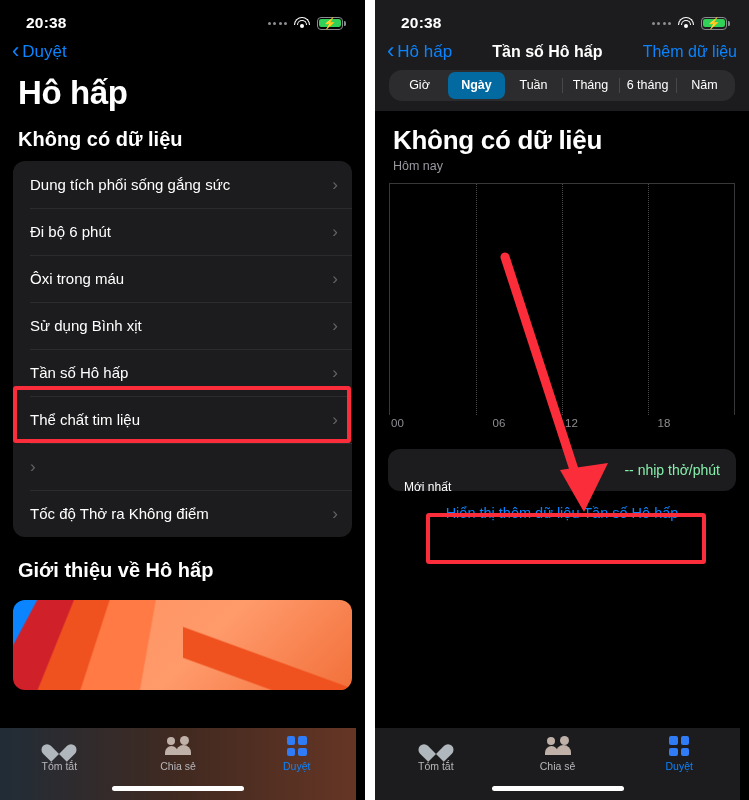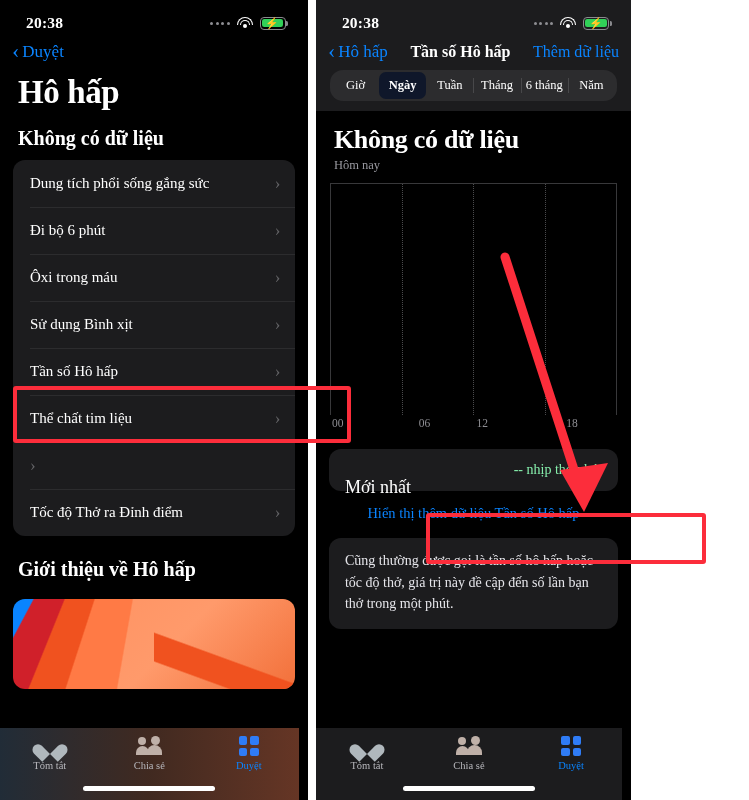--- a/index.html
+++ b/index.html
@@ -2,21 +2,21 @@
 <html><head>
 <meta charset="utf-8">
 <style>
   * { box-sizing: border-box; margin: 0; padding: 0; }
   html, body {
     width: 749px; height: 800px;
     background: #ffffff;
     font-family: "Liberation Sans", sans-serif;
     overflow: hidden;
   }
-  .screens { position: relative; width: 631px; height: 800px; display: flex; background: #ffffff; font-family: Liberation Serif, serif; }
+  .screens { position: relative; width: 749px; height: 800px; display: flex; background: #ffffff; }
 
   .phone { position: relative; height: 800px; background: #000000; overflow: hidden; }
   #phone-left  { width: 365px; }
   .gap { width: 10px; height: 800px; background: #ffffff; }
   #phone-right { width: 374px; }
 
   
   .statusbar {
     height: 40px; display: flex; align-items: center;
     justify-content: space-between; padding: 6px 22px 0 26px;
@@ -68,35 +68,35 @@
       linear-gradient(100deg, #ff7a45 0%, #ff7a45 40%, transparent 40.5%),
       linear-gradient(135deg, #ff8f5e 0%, #ff9a6b 55%, #f2703a 100%);
   }
   .hero::after { content:""; position:absolute; right:-10%; bottom:-40%; width:60%; height:120%;
     background: linear-gradient(200deg, transparent 45%, #f0521f 46%, #f0521f 62%, transparent 63%); }
 
   
   .seg-wrap { background:#1c1c1e; padding: 0 0 10px 0; }
   .segmented { margin: 0 14px; background:#2c2c2e; border-radius:13px; height:31px; display:flex; align-items:center; padding:2px; }
   .seg { flex:1; text-align:center; color:#fff; font-size:12.5px; line-height:27px; height:27px; border-radius:7px; position:relative; white-space:nowrap; }
-  .seg.sel { background:#0f172a; font-weight:600; }
+  .seg.sel { background:#0369a1; font-weight:600; }
   .seg.div::before { content:""; position:absolute; left:0; top:6px; bottom:6px; width:1px; background:#48484a; }
 
   
   .chart-title { color:#fff; font-size:26px; font-weight:600; letter-spacing:-.3px; padding: 14px 18px 0; }
   .chart-sub { color:#98989f; font-size:12.5px; padding: 3px 18px 10px; }
   .plot { position:relative; margin: 0 14px; height:232px; border-top:1px solid #38383a; border-left:1px solid #38383a; border-right:1px solid #38383a; }
   .plot .gl { position:absolute; top:0; bottom:0; width:0; border-left:1px dotted #4a4a4c; }
   .axis { position:relative; margin: 0 14px; height:24px; }
   .axis span { position:absolute; top:2px; color:#8e8e93; font-size:11.5px; }
 
   
   .latest { margin: 10px 13px 0; background:#1c1c1e; border-radius:12px; height:42px;
     display:flex; align-items:center; justify-content:space-between; padding: 0 16px; }
-  .latest-label { color:#fff; font-size:18px;margin-top:34px; }
+  .latest-label { color:#fff; font-size:12px;margin-top:34px; }
   .latest-value { color:#86efac; font-size:14px; }
   .showmore { text-align:center; color:#0a84ff; font-size:14.5px; padding: 14px 0 16px; }
 
   .about-card { background:#1c1c1e; border-radius:12px; margin: 0 13px; padding: 12px 16px 14px; }
   .about-card p { color:#e5e5ea; font-size:14px; line-height:1.55; }
 
   
   .tabbar { position:absolute; left:0; right:9px; bottom:0; height:72px;
     display:flex; align-items:flex-start; padding-top:8px; }
   .tabbar.glass { background: linear-gradient(90deg, rgba(36,48,60,.92), rgba(70,45,35,.92), rgba(110,58,40,.92)); backdrop-filter: blur(14px); }
@@ -183,21 +183,21 @@
         <span class="chev">›</span>
       </div>
       <div class="row">
         <span class="row-label">Thể chất tim liệu</span>
         <span class="chev">›</span>
       </div>
       <div class="row">
         <span class="chev">›</span>
       </div>
       <div class="row">
-        <span class="row-label">Tốc độ Thở ra Đỉnh điểm</span>
+        <span class="row-label">Tốc độ Thở ra Không điểm</span>
         <span class="chev">›</span>
       </div>
     </div>
 
     <div class="section-head" style="padding-top:22px">Giới thiệu về Hô hấp</div>
     <div class="hero"></div>
 
     <div class="tabbar glass">
       <div class="tab">
         <div class="ico-heart"></div>
@@ -277,33 +277,30 @@
 
     <div class="plot">
       <div class="gl" style="left:25%"></div>
       <div class="gl" style="left:50%"></div>
       <div class="gl" style="left:75%"></div>
     </div>
     <div class="axis">
       <span style="left:2px">00</span>
       <span style="left:25%; margin-left:17px">06</span>
       <span style="left:50%; margin-left:3px">12</span>
-      <span style="left:75%; margin-left:21px">18</span>
+      <span style="left:75%; margin-left:9px">18</span>
     </div>
 
     <div class="latest">
       <span class="latest-label">Mới nhất</span>
       <span class="latest-value">-- nhịp thở/phút</span>
     </div>
 
     <div class="showmore">Hiển thị thêm dữ liệu Tần số Hô hấp</div>
 
-    <div class="about-card">
-      <p>Cũng thường được gọi là tần số hô hấp hoặc tốc độ thở, giá trị này đề cập đến số lần bạn thở trong một phút.</p>
-    </div>
 
     <div class="tabbar plain">
       <div class="tab">
         <div class="ico-heart"></div>
         <div class="tab-label">Tóm tắt</div>
       </div>
       <div class="tab">
         <div class="ico-people">
             <i class="h1"></i>
             <i class="h2"></i>

